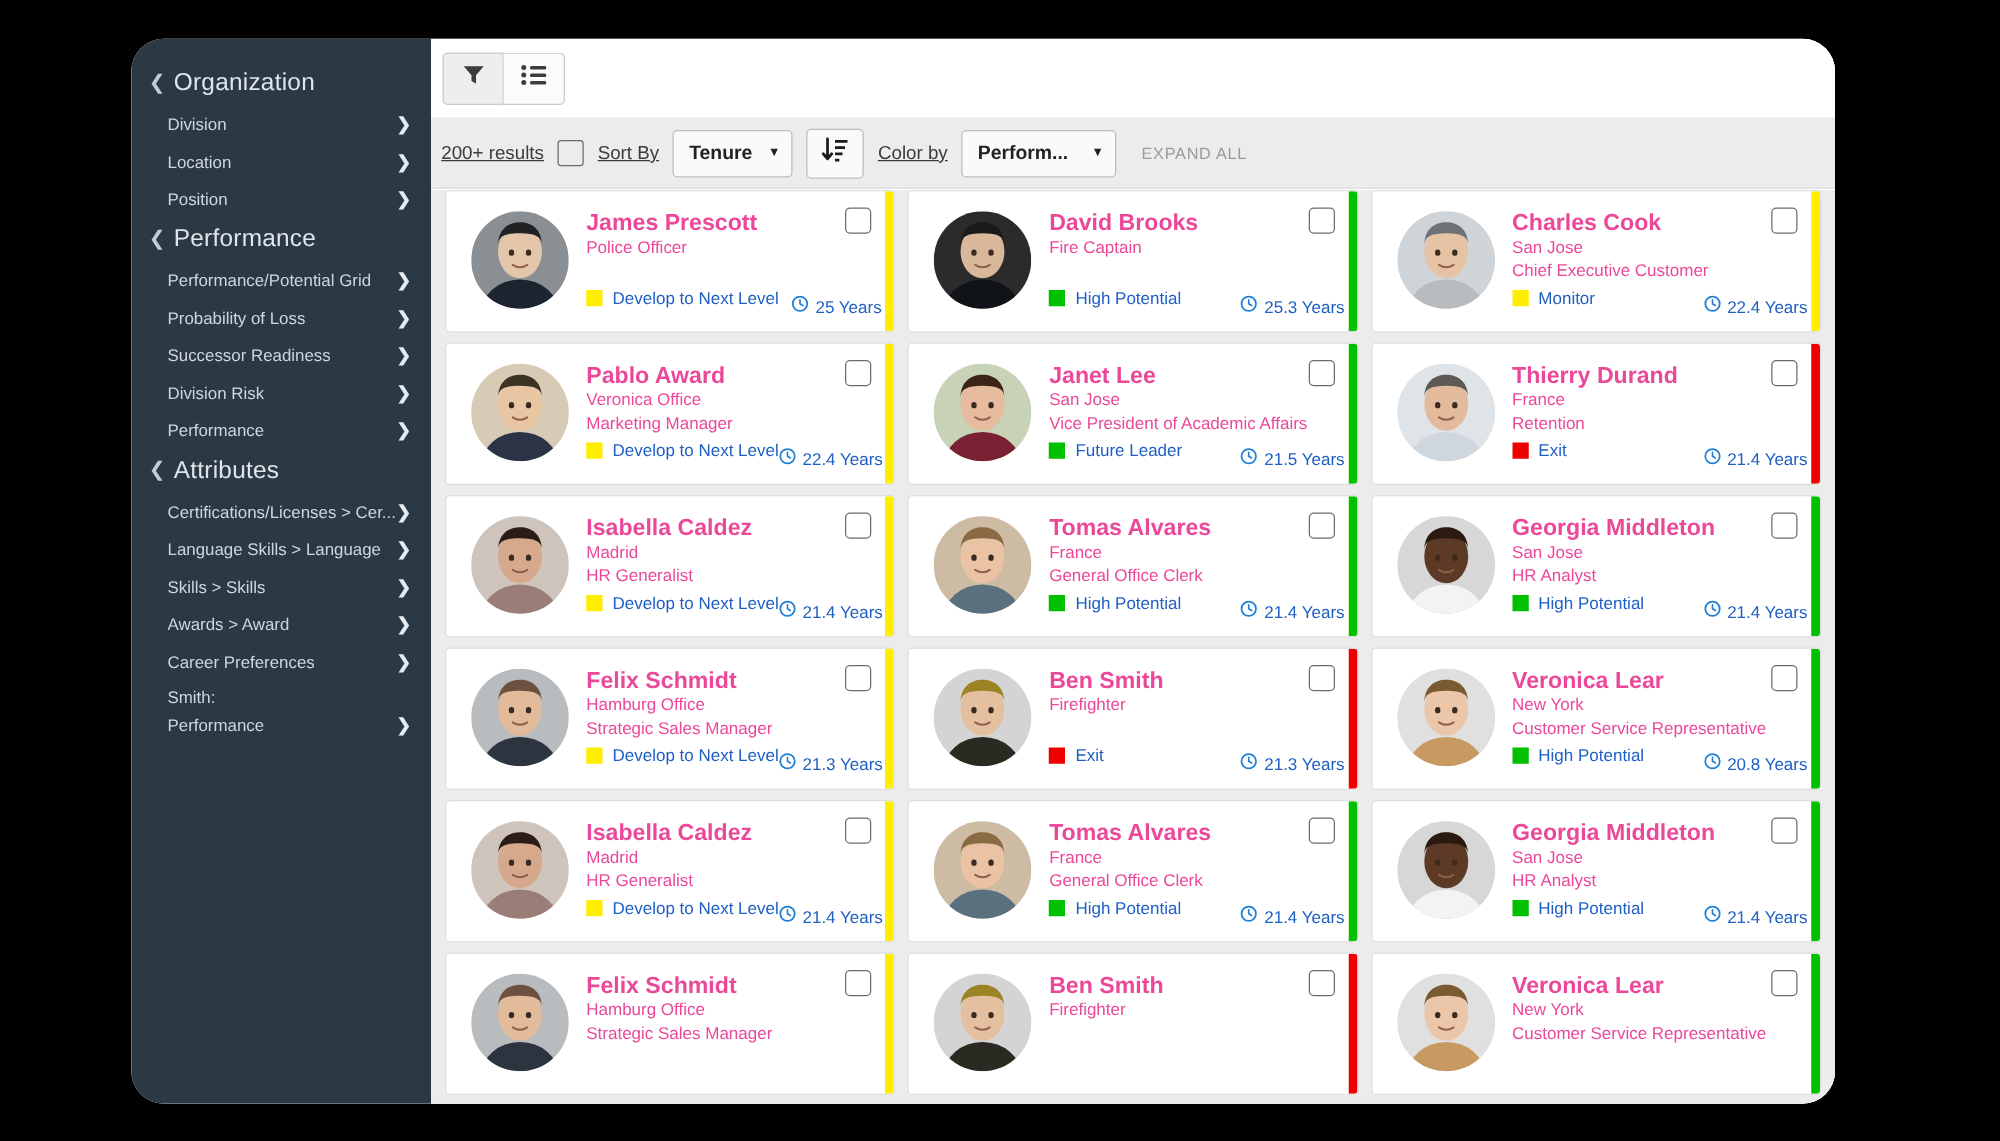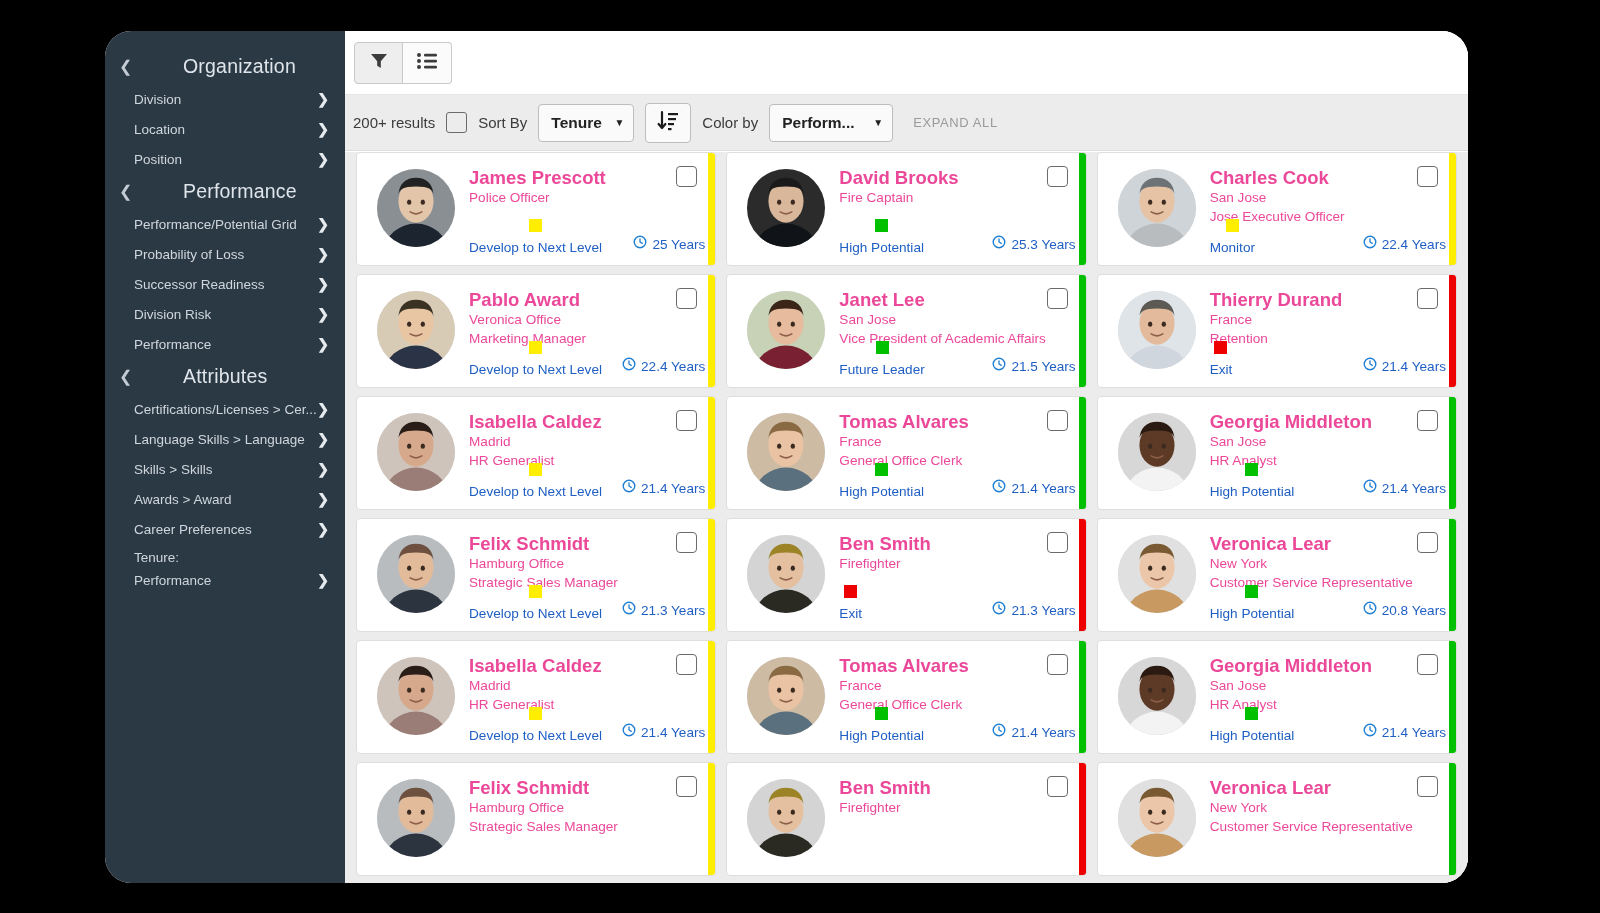--- a/index.html
+++ b/index.html
@@ -34,21 +34,20 @@
     padding: 6px 14px 6px 14px;
     gap: 8px;
   }
   .side-group .chev-left {
     font-size: 16px; color: #c3ccd4; line-height: 1;
     width: 12px; text-align: center;
   }
   .side-group .grp-label {
     font-size: 19.5px; color: #dfe5ea; font-weight: 400;
     letter-spacing: .2px;
-    margin-left: 44px;
   }
   .side-item {
     display: flex; align-items: center; justify-content: space-between;
     padding: 7px 12px 7px 29px;
     font-size: 13.5px; color: #cfd6dc;
   }
   .side-item .chev-right {
     font-size: 14px; color: #e6ebef; font-weight: bold;
     padding-right: 4px;
   }
@@ -83,21 +82,21 @@
   .tb-btn:last-child  { border-radius: 0 4px 4px 0; border-left: none; background:#fbfbfb; }
 
   #filter-row {
     height: 56px;
     background: #ececec;
     display: flex; align-items: center;
     padding-left: 8px;
     gap: 11px;
     border-bottom: 1px solid #dcdcdc;
   }
-  .fr-text { font-size: 15px; color: #3b3b3b; white-space: nowrap; }
+  .fr-text { font-size: 15px; color: #3b3b3b; white-space: nowrap; text-decoration: underline; }
   .fr-check {
     width: 21px; height: 21px;
     border: 1.6px solid #6b6b6b;
     border-radius: 3px;
     background: #ececec;
     cursor: pointer;
   }
   .fr-select {
     height: 38px; min-width: 96px;
     background: #fafafa;
@@ -176,21 +175,21 @@
     font-size: 13.6px; color: #ec4899; line-height: 1.38;
     white-space: nowrap; overflow: hidden; text-overflow: ellipsis;
     max-width: 240px;
   }
   .card-foot {
     position: absolute;
     left: 14px; right: 10px; bottom: 10px;
     display: flex; align-items: center;
     justify-content: space-between;
   }
-  .rating { display: flex; align-items: center; gap: 8px; flex-direction: column; }
+  .rating { display: flex; align-items: center; gap: 8px; }
   .rating-swatch { width: 13px; height: 13px; flex: 0 0 auto; }
   .rating-label { font-size: 13.6px; color: #1f5fc4; white-space: nowrap; }
   .tenure { display: flex; align-items: center; gap: 5px; margin-top: 14px; }
   .tenure-label { font-size: 13.6px; color: #1f5fc4; white-space: nowrap; }
   .card-check {
     position: absolute;
     right: 18px; top: 13px;
     width: 21px; height: 21px;
     border: 1.8px solid #6b6b6b;
     border-radius: 4px;
@@ -262,21 +261,21 @@
       </div>
       <div class="side-item">
         <span class="side-item-label">Awards &gt; Award</span>
         <span class="chev-right">❯</span>
       </div>
       <div class="side-item">
         <span class="side-item-label">Career Preferences</span>
         <span class="chev-right">❯</span>
       </div>
       <div class="side-item no-chev">
-        <span class="side-item-label">Tenure:</span>
+        <span class="side-item-label">Smith:</span>
       </div>
       <div class="side-item">
         <span class="side-item-label">Performance</span>
         <span class="chev-right">❯</span>
       </div>
     </div>
 
   <div id="main">
 
     <div id="toolbar-row">
@@ -404,21 +403,21 @@
                 <ellipse cx="40" cy="33" rx="18" ry="22" fill="#e6c3a5"></ellipse>
                 <path d="M22 28c0-13 8-19 18-19s18 6 18 19c0-7-5-10-18-10s-18 3-18 10z" fill="#6d7276"></path>
                 <ellipse cx="33" cy="34" rx="2.2" ry="2.6" fill="#3a2a20"></ellipse>
                 <ellipse cx="47" cy="34" rx="2.2" ry="2.6" fill="#3a2a20"></ellipse>
                 <path d="M34 44q6 4 12 0" stroke="#8d5f4a" stroke-width="1.6" fill="none" stroke-linecap="round"></path>
               </svg>
             </div>
             <div class="card-body">
               <div class="card-name">Charles Cook</div>
               <div class="card-sub">San Jose</div>
-              <div class="card-sub">Jose Executive Officer</div>
+              <div class="card-sub">Chief Executive Customer</div>
               <div class="card-foot">
                 <div class="rating">
                   <span class="rating-swatch" style="background:#ffee00"></span>
                   <span class="rating-label">Monitor</span>
                 </div>
                 <div class="tenure">
                   <span><svg width="14" height="14" viewBox="0 0 16 16">
                       <circle cx="8" cy="8" r="6.6" fill="none" stroke="#1f7fd4" stroke-width="1.6"></circle>
                       <path d="M8 4.4V8l2.6 1.6" stroke="#1f7fd4" stroke-width="1.5" fill="none" stroke-linecap="round"></path>
                     </svg></span>

